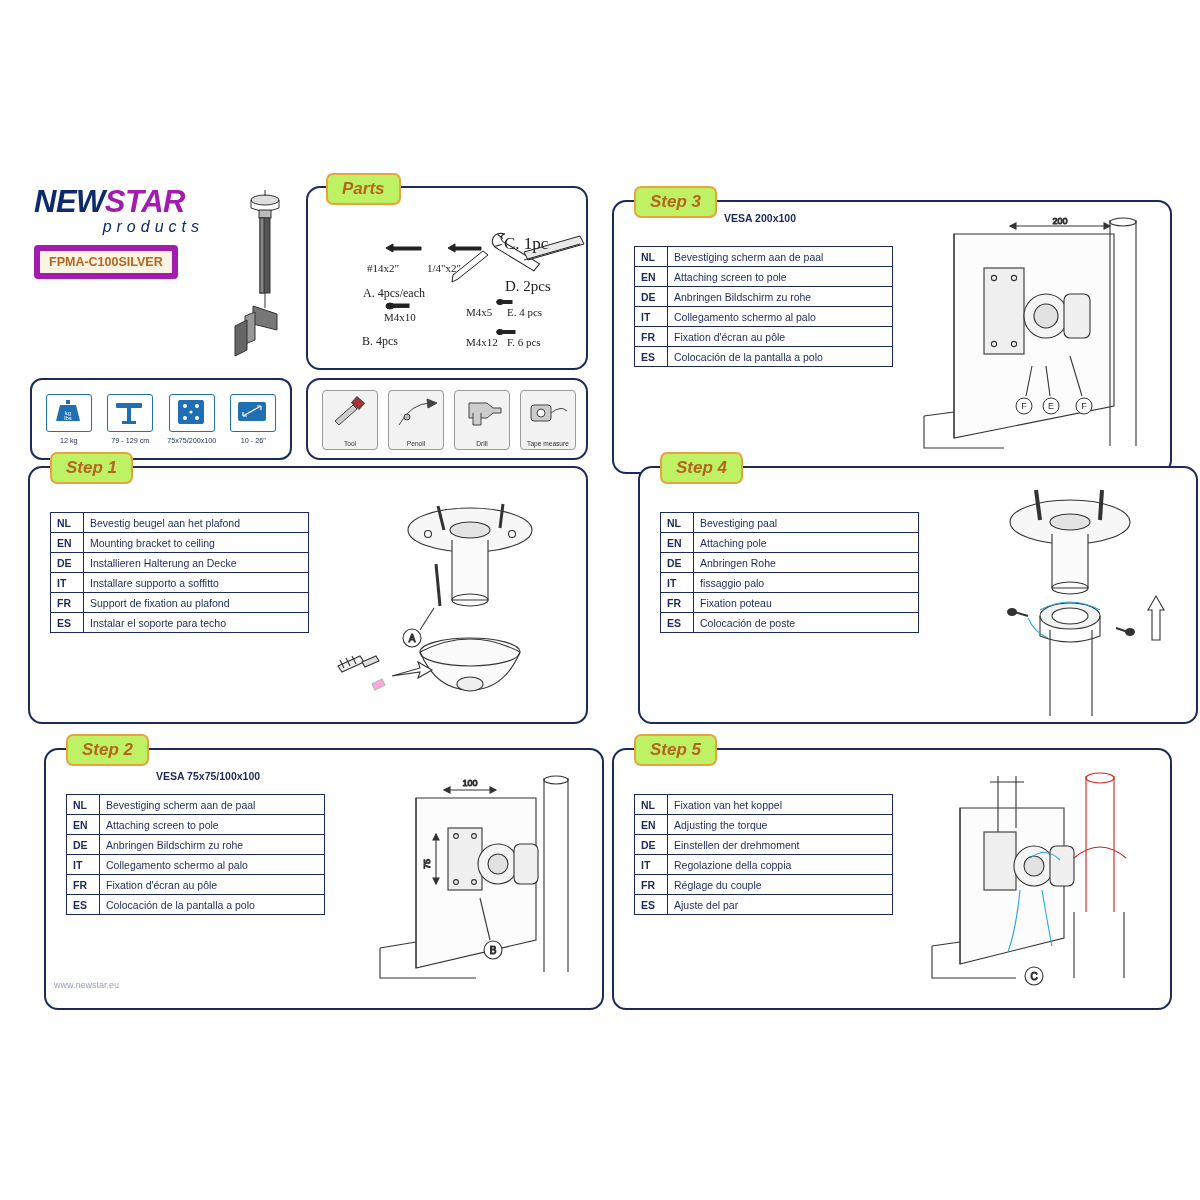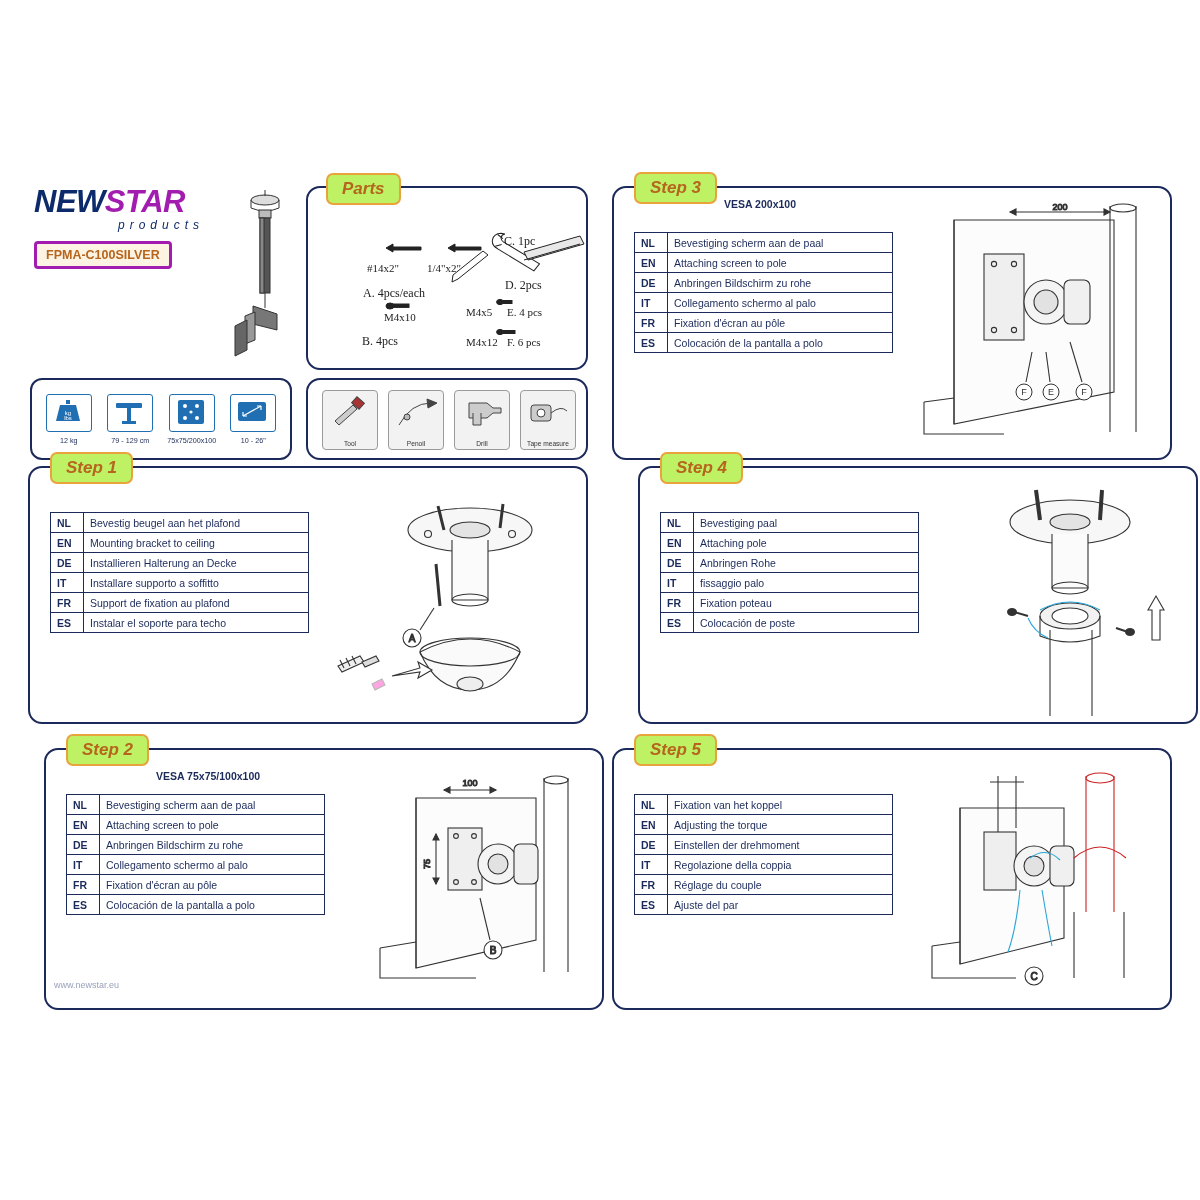--- a/index.html
+++ b/index.html
@@ -35,32 +35,32 @@
   .logo-text {
     font-size: 31px;
     font-weight: bold;
     font-style: italic;
     letter-spacing: -0.5px;
     color: #0d2b6b;
     line-height: 1;
   }
   .logo-text .star { color: #a21caf; }
   .logo-products {
-    font-size: 12px;
+    font-size: 16px;
     letter-spacing: 5px;
     color: #0d2b6b;
     text-align: right;
     width: 170px;
     margin-top: 1px;
     font-style: italic;
   }
   .logo-model {
     margin-top: 9px;
     display: inline-block;
-    border: 3px solid #a21caf;
+    border: 6px solid #a21caf;
     border-radius: 4px;
     background: #fdf3e2;
     color: #b5651d;
     font-size: 12.5px;
     font-weight: bold;
     padding: 4px 9px;
   }
 
   
   #spec-strip {
@@ -246,22 +246,22 @@
         <path d="M176 28 l56 -16 l4 8 l-56 16 z" fill="#e8e8e8" stroke="#222"></path>
         <path d="M176 36 l56 -16" stroke="#222"></path>
       </g>
     </svg>
 
     <div class="parts-label" style="left:59px; top:74px;">#14x2"</div>
     <div class="parts-label" style="left:119px; top:74px;">1/4"x2"</div>
     <div class="parts-label" style="left:55px; top:98px; font-size:12px;">A. 4pcs/each</div>
     <div class="parts-label" style="left:76px; top:123px;">M4x10</div>
     <div class="parts-label" style="left:54px; top:146px; font-size:12px;">B. 4pcs</div>
-    <div class="parts-label" style="left:196px; top:46px; font-size:12px;">C. 1pc</div>
-    <div class="parts-label" style="left:197px; top:90px; font-size:12px;">D. 2pcs</div>
+    <div class="parts-label" style="left:196px; top:46px; font-size:17px;">C. 1pc</div>
+    <div class="parts-label" style="left:197px; top:90px; font-size:15px;">D. 2pcs</div>
     <div class="parts-label" style="left:158px; top:118px;">M4x5</div>
     <div class="parts-label" style="left:199px; top:118px;">E. 4 pcs</div>
     <div class="parts-label" style="left:158px; top:148px;">M4x12</div>
     <div class="parts-label" style="left:199px; top:148px;">F. 6 pcs</div>
   </div>
 
   <div class="panel" id="tools-panel">
     <div class="tool-cell" style="left:14px;">
       <svg width="54" height="44" viewBox="0 0 54 44">
           <g stroke="#444" fill="#ccc">
@@ -295,21 +295,21 @@
           <g stroke="#444" fill="#ccc">
             <rect x="10" y="14" width="20" height="16" rx="3"></rect>
             <path d="M30 22 q10 -8 16 -2" fill="none"></path>
             <circle cx="20" cy="22" r="4" fill="#fff"></circle>
           </g>
         </svg>
       <div class="cap">Tape measure</div>
     </div>
   </div>
 
-  <div class="panel" style="left:612px; top:186px; width:560px; height:274px;padding-left:10px;">
+  <div class="panel" style="left:612px; top:200px; width:560px; height:274px;padding-left:10px;">
     <div class="tag step-tag">Step 3</div>
     <div class="vesa-note" style="left:110px; top:10px;">VESA 200x100</div>
 
     <table class="lang" style="left:20px; top:44px;">
       <tbody>
           <tr>
             <td class="code">NL</td>
             <td class="txt">Bevestiging scherm aan de paal</td>
           </tr>
       <tr>

